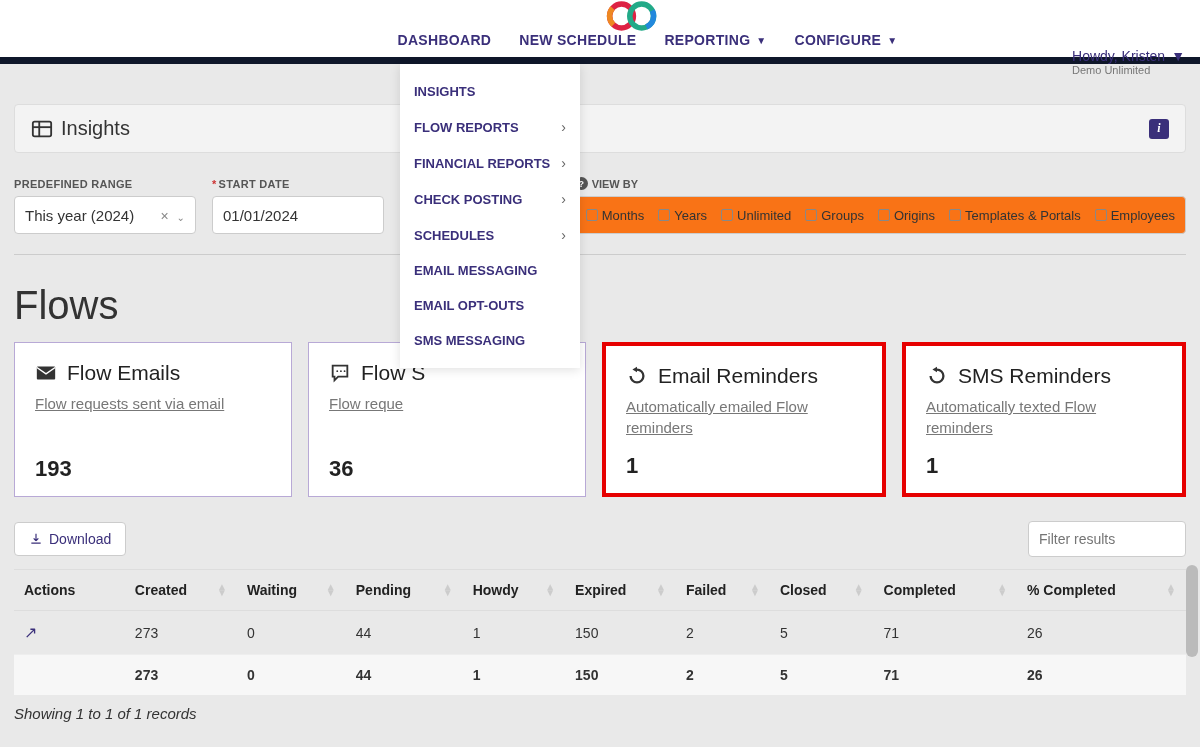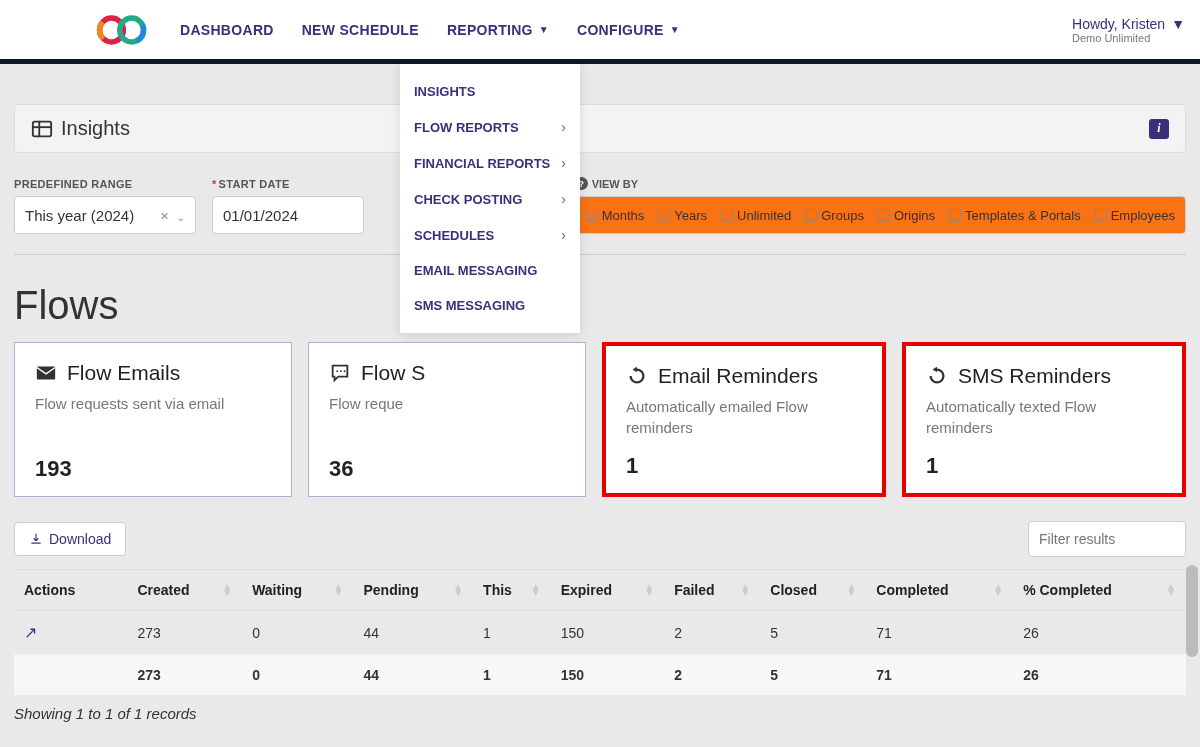--- a/index.html
+++ b/index.html
@@ -1,17 +1,17 @@
 <!DOCTYPE html>
 <html><head>
 <meta charset="utf-8">
 <style>
 * { box-sizing: border-box; margin: 0; padding: 0; }
 body { font-family: -apple-system, BlinkMacSystemFont, "Segoe UI", Helvetica, Arial, sans-serif; background: #e9e9e9; color: #333; }
-.topbar { background: #fff; height: 64px; border-bottom: 5px solid #0f172a; display: flex; align-items: center; padding: 0 0 0 95px; position: relative; }
+.topbar { background: #fff; height: 64px; border-bottom: 7px solid #0f172a; display: flex; align-items: center; padding: 0 0 0 95px; position: relative; flex-direction: column; }
 .logo { width: 55px; height: 32px; margin-right: 30px; position: relative; }
 .logo svg { width: 55px; height: 32px; }
 .nav { display: flex; gap: 28px; }
 .nav-item { font-size: 14px; font-weight: 600; color: #3a2f7a; text-transform: uppercase; letter-spacing: 0.3px; cursor: pointer; display: flex; align-items: center; gap: 6px; }
 .nav-item .caret { font-size: 10px; color: #3a2f7a; }
 .user-area { margin-left: auto; margin-right: 0; padding-right: 15px; text-align: left; }
 .user-greet { font-size: 14px; color: #3a2f7a; display: flex; align-items: center; gap: 6px; justify-content: flex-end; }
 .user-sub { font-size: 11px; color: #777; }
 .dropdown-menu { position: absolute; top: 64px; left: 400px; width: 180px; background: #fff; box-shadow: 0 2px 10px rgba(0,0,0,0.12); z-index: 10; padding: 10px 0; }
 .dropdown-menu .ditem { padding: 10px 14px; font-size: 13px; font-weight: 600; color: #3a2f7a; cursor: pointer; display: flex; justify-content: space-between; align-items: center; }
@@ -21,33 +21,33 @@
 .page-title-bar .ptitle { font-size: 20px; color: #333; display: flex; align-items: center; gap: 8px; }
 .info-badge { width: 20px; height: 20px; background: #3a2f7a; color: #fff; border-radius: 3px; display: flex; align-items: center; justify-content: center; font-size: 12px; font-weight: bold; font-family: Georgia, serif; font-style: italic; }
 .filters { display: flex; align-items: flex-end; gap: 16px; margin-top: 24px; border-bottom: 1px solid #ccc; padding-bottom: 20px; }
 .filter-block { display: flex; flex-direction: column; }
 .filter-label { font-size: 11px; font-weight: 600; color: #555; text-transform: uppercase; margin-bottom: 6px; letter-spacing: 0.3px; }
 .filter-label .req { color: #c33; margin-right: 2px; }
 .select-box, .date-box { height: 38px; border: 1px solid #ccc; border-radius: 4px; background: #fff; display: flex; align-items: center; padding: 0 10px; font-size: 15px; color: #333; }
 .select-box { width: 182px; justify-content: space-between; }
 .select-box .clear { color: #888; font-size: 14px; margin-right: 8px; cursor: pointer; }
 .select-box .dd { color: #888; font-size: 10px; }
-.date-box { width: 152px; }
+.date-box { width: 172px; }
 .viewby { margin-left: auto; }
 .viewby-label { font-size: 11px; font-weight: 600; color: #555; text-transform: uppercase; margin-bottom: 6px; display: flex; align-items: center; gap: 4px; }
 .viewby-label .q { width: 13px; height: 13px; border-radius: 50%; background: #555; color: #fff; font-size: 9px; display: flex; align-items: center; justify-content: center; font-weight: bold; }
 .viewby-row { border: 1px solid #ccc; border-radius: 4px; background: #f97316; height: 38px; display: flex; align-items: center; padding: 0 10px; gap: 14px; }
 .chk { display: flex; align-items: center; gap: 4px; font-size: 13px; color: #333; cursor: pointer; }
 .chk .box { width: 12px; height: 12px; border: 1px solid #888; border-radius: 2px; }
 .section-title { font-size: 40px; color: #333; margin: 28px 0 14px 0; font-weight: 400; }
 .cards { display: flex; gap: 16px; }
 .card { flex: 1; border: 1px solid #b8a9d6; background: #fff; padding: 18px 20px 14px 20px; display: flex; flex-direction: column; min-height: 155px; }
 .card.highlight { border: 4px solid #e60000; }
 .card-title { font-size: 21px; color: #222; display: flex; align-items: center; gap: 10px; font-weight: 400; margin-bottom: 8px; }
-.card-desc { font-size: 15px; color: #777; line-height: 1.4; }
+.card-desc { font-size: 15px; color: #777; line-height: 1.4; text-decoration: underline; }
 .card-count { margin-top: auto; font-size: 22px; font-weight: 700; color: #222; }
 .icon-sv { width: 22px; height: 22px; fill: #333; flex-shrink: 0; }
 .table-actions { display: flex; align-items: center; margin-top: 24px; }
 .download-btn { border: 1px solid #ccc; background: #fff; border-radius: 4px; padding: 8px 14px; font-size: 14px; color: #3a2f7a; cursor: pointer; display: flex; align-items: center; gap: 6px; }
 .filter-input { margin-left: auto; height: 36px; width: 158px; border: 1px solid #ccc; border-radius: 4px; padding: 0 10px; font-size: 14px; }
 table.data { width: 100%; border-collapse: collapse; margin-top: 12px; }
 table.data th { text-align: left; font-size: 14px; font-weight: 700; padding: 12px 10px; border-top: 1px solid #ddd; border-bottom: 1px solid #ddd; color: #222; position: relative; }
 table.data th .sort { color: #ccc; font-size: 10px; position: absolute; right: 10px; top: 50%; transform: translateY(-50%); display: flex; flex-direction: column; line-height: 6px; }
 table.data td { padding: 12px 10px; font-size: 14px; color: #333; }
 table.data tr.body-row td { border-bottom: 1px solid #eee; }
@@ -105,20 +105,23 @@
         <span class="chev">›</span>
       </div>
     <div class="ditem">
         <span>SCHEDULES</span>
         <span class="chev">›</span>
       </div>
     <div class="ditem">
         <span>EMAIL MESSAGING</span>
       </div>
     <div class="ditem">
+        <span>EMAIL OPT-OUTS</span>
+      </div>
+    <div class="ditem">
         <span>SMS MESSAGING</span>
       </div>
   </div>
 </div>
 
 <div class="page">
 
   <div class="page-title-bar">
     <div class="ptitle">
       <svg class="icon-sv" viewBox="0 0 24 24">
@@ -245,21 +248,21 @@
     <input class="filter-input" placeholder="Filter results" style="">
   </div>
 
   <table class="data">
     <thead>
       <tr>
         <th><span>Actions</span></th>
         <th><span>Created</span><span class="sort">▲<br>▼</span></th>
         <th><span>Waiting</span><span class="sort">▲<br>▼</span></th>
         <th><span>Pending</span><span class="sort">▲<br>▼</span></th>
-        <th><span>This</span><span class="sort">▲<br>▼</span></th>
+        <th><span>Howdy</span><span class="sort">▲<br>▼</span></th>
         <th><span>Expired</span><span class="sort">▲<br>▼</span></th>
         <th><span>Failed</span><span class="sort">▲<br>▼</span></th>
         <th><span>Closed</span><span class="sort">▲<br>▼</span></th>
         <th><span>Completed</span><span class="sort">▲<br>▼</span></th>
         <th><span>% Completed</span><span class="sort">▲<br>▼</span></th>
       </tr>
     </thead>
     <tbody>
       <tr class="body-row">
         <td><span class="ext-icon">↗</span></td>

